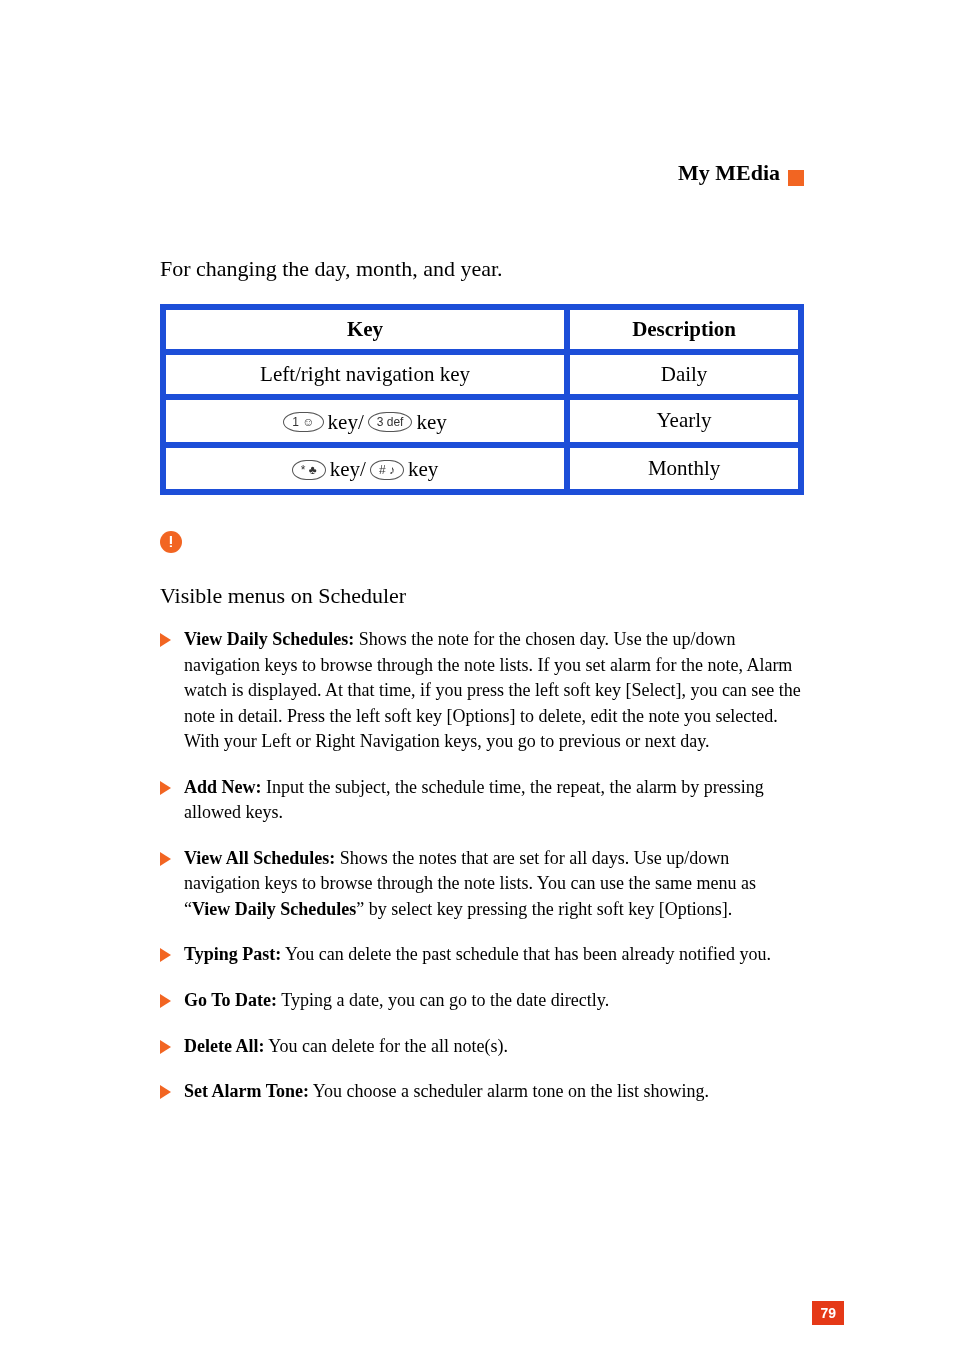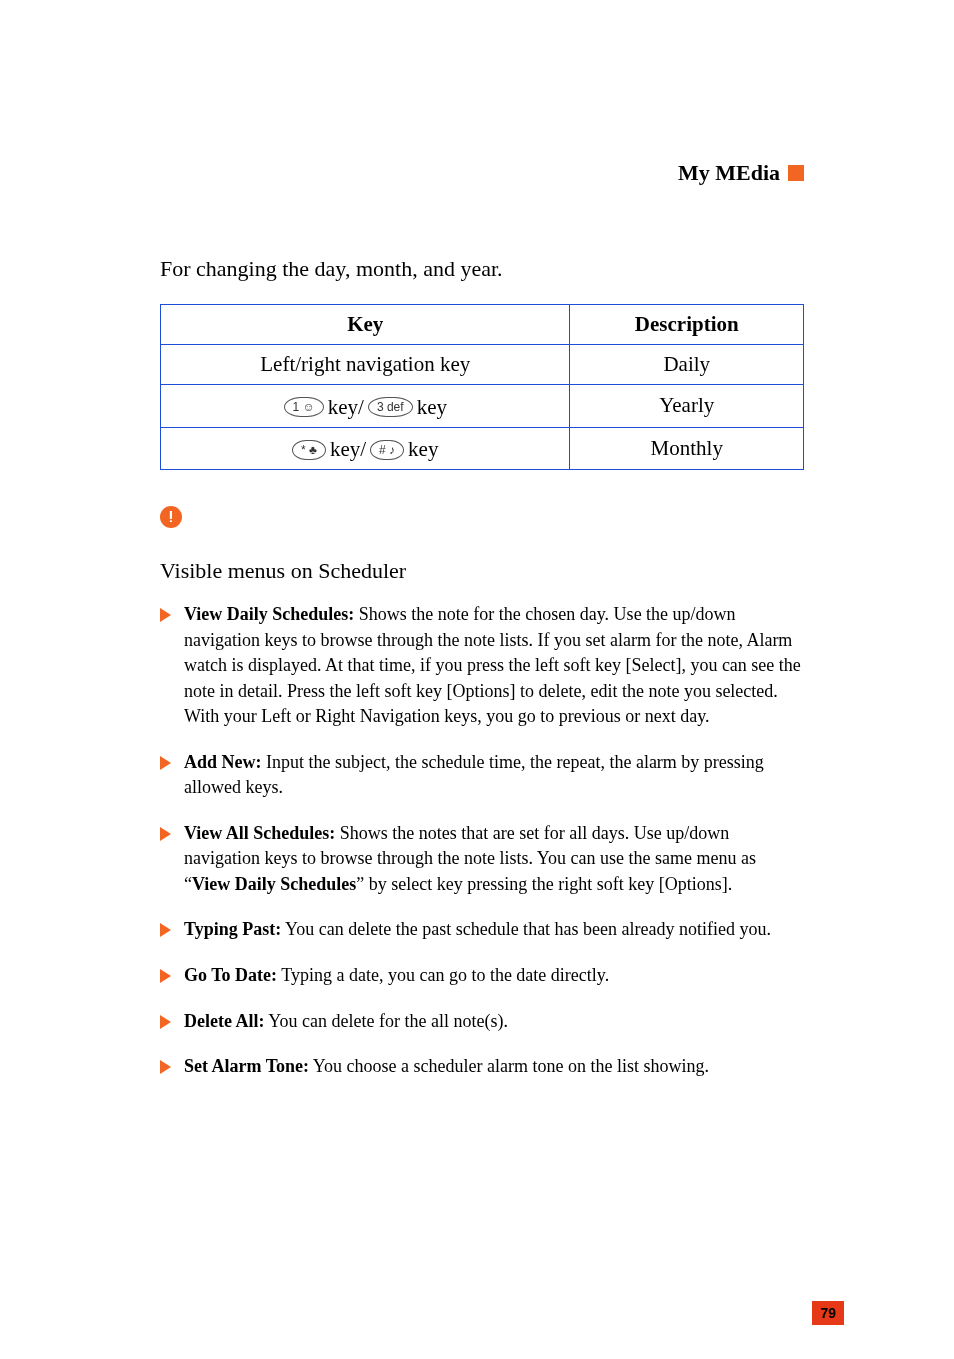--- a/index.html
+++ b/index.html
@@ -5,26 +5,26 @@
     * { margin: 0; padding: 0; box-sizing: border-box; }
     body {
       width: 954px;
       height: 1359px;
       background: #fff;
       font-family: "Times New Roman", Times, serif;
       position: relative;
       color: #000;
     }
     .content { padding: 160px 150px 0 160px; }
-    .header-line { display: flex; align-items: center; justify-content: flex-end; margin-bottom: 70px; }
+    .header-line { display: flex; align-items: flex-end; justify-content: flex-end; margin-bottom: 70px; }
     .header-title { font-weight: bold; font-size: 22px; margin-right: 8px; }
     .header-square { width: 16px; height: 16px; background: #f26522; display: inline-block; }
     .intro { font-size: 22px; margin-bottom: 22px; }
     table { border-collapse: collapse; width: 100%; margin-bottom: 36px; }
-    th, td { border: 1px solid #1d4ed8; padding: 7px 18px; text-align: center; font-size: 21px; vertical-align: middle; }
+    th, td { border: 6px solid #1d4ed8; padding: 7px 18px; text-align: center; font-size: 21px; vertical-align: middle; }
     th { font-weight: bold; }
     .keycell-inline { display: inline-flex; align-items: center; gap: 4px; font-size: 21px; justify-content: center; }
     .key-oval {
       display: inline-block;
       border: 1px solid #555;
       border-radius: 50% / 60%;
       padding: 0 8px;
       font-size: 12px;
       font-family: Arial, sans-serif;
       line-height: 18px;
@@ -48,21 +48,21 @@
       border-top: 7px solid transparent;
       border-bottom: 7px solid transparent;
       border-left: 11px solid #f26522;
     }
     .bold { font-weight: bold; }
     .page-num {
       position: absolute;
       right: 110px;
       bottom: 34px;
       background: #e53917;
-      color: #000000;
+      color: #ffffff;
       font-family: Arial, sans-serif;
       font-size: 14px;
       font-weight: bold;
       padding: 4px 8px;
     }
   </style>
 </head>
 <body>
 
 <div class="content">

